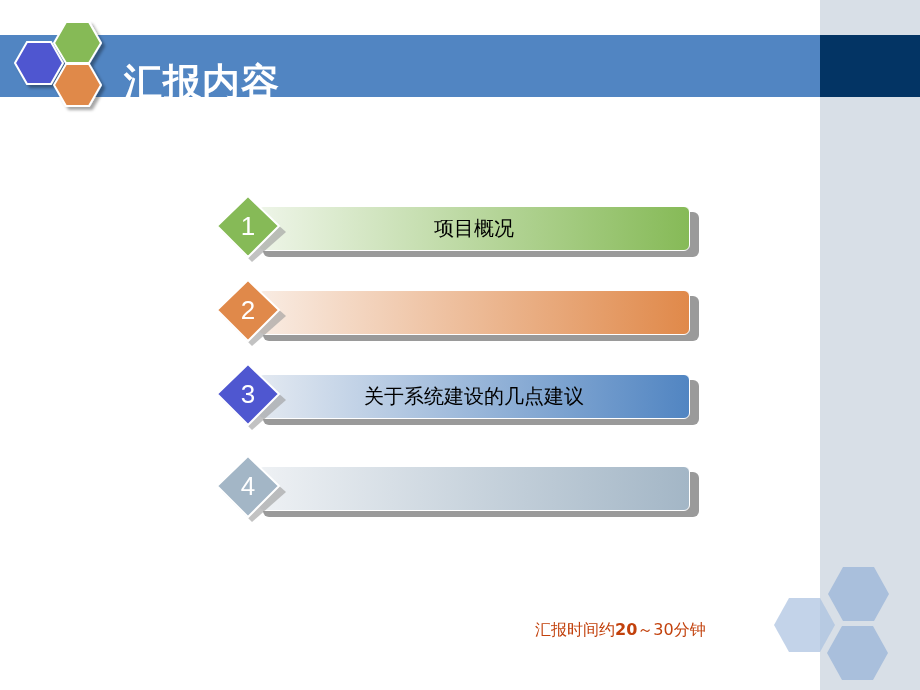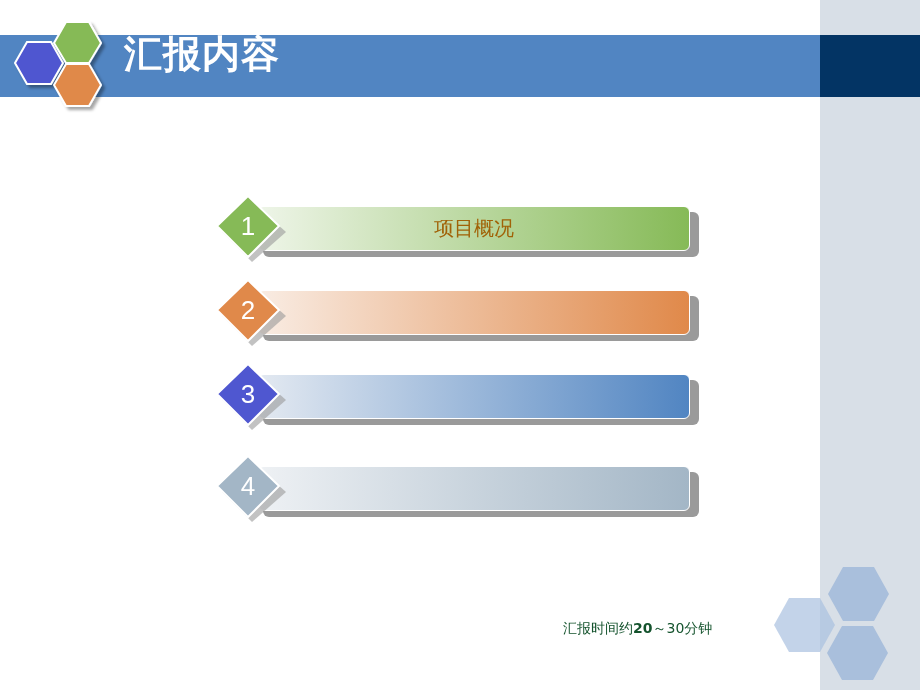--- a/index.html
+++ b/index.html
@@ -1,28 +1,28 @@
 <!DOCTYPE html>
 <html><head>
 <meta charset="utf-8">
 <style>
   html, body { margin:0; padding:0; }
   body { width:920px; height:690px; position:relative; overflow:hidden; background:#ffffff; font-family:"DejaVu Sans", "Liberation Sans", sans-serif; }
   .right-panel { position:absolute; left:820px; top:0; width:100px; height:690px; background:#d8dfe7; }
   .banner { position:absolute; left:0; top:35px; width:820px; height:62px; background:#5185c2; }
   .banner-dark { position:absolute; left:820px; top:35px; width:100px; height:62px; background:#033464; }
-  .title { position:absolute; left:124px; top:28px; font-size:38px; font-weight:bold; color:#ffffff; letter-spacing:1px; line-height:52px; }
+  .title { position:absolute; left:124px; top:56px; font-size:38px; font-weight:bold; color:#ffffff; letter-spacing:1px; line-height:52px; }
   .logo { position:absolute; left:0; top:0; }
   .item { position:absolute; left:210px; width:500px; height:72px; }
   .bar-shadow { position:absolute; left:53px; top:16px; width:436px; height:45px; background:#9a9a9a; border-radius:6px; }
   .bar { position:absolute; left:48px; top:10px; width:432px; height:45px; border-radius:6px; border:1px solid #ffffff; box-sizing:border-box; }
-  .bar-label { position:absolute; left:48px; top:10px; width:432px; height:45px; text-align:center; line-height:45px; font-size:20px; color:#a16207; }
+  .bar-label { position:absolute; left:48px; top:10px; width:432px; height:45px; text-align:center; line-height:45px; font-size:20px; color:#000000; }
   .diamond { position:absolute; left:0; top:0; }
   .num { position:absolute; left:16px; top:8px; width:44px; height:44px; line-height:44px; text-align:center; color:#ffffff; font-family:"Liberation Sans", sans-serif; font-size:26px; }
-  .note { position:absolute; left:563px; top:620px; font-size:14px; color:#14532d; }
+  .note { position:absolute; left:535px; top:620px; font-size:16px; color:#c2410c; }
   .note b { font-weight:bold; }
   .deco { position:absolute; left:0; top:0; }
 </style>
 </head>
 <body>
 
 <div class="right-panel"></div>
 <div class="banner"></div>
 <div class="banner-dark"></div>
 
@@ -56,20 +56,21 @@
   <svg class="diamond" width="90" height="72">
     <polygon points="12,36 42,66 76,36 42,6" fill="#9a9a9a" opacity="0.6"></polygon>
     <polygon points="7,30 38,0 69,30 38,61" fill="#e0894a" stroke="#ffffff" stroke-width="2"></polygon>
   </svg>
   <div class="num">2</div>
 </div>
 
 <div class="item" style="top:364px;">
   <div class="bar-shadow"></div>
   <div class="bar" style="background:linear-gradient(to right,#e3e9f1,#5185c2);"></div>
+  <div class="bar-label">关于系统建设的几点建议</div>
   <svg class="diamond" width="90" height="72">
     <polygon points="12,36 42,66 76,36 42,6" fill="#9a9a9a" opacity="0.6"></polygon>
     <polygon points="7,30 38,0 69,30 38,61" fill="#4f57d0" stroke="#ffffff" stroke-width="2"></polygon>
   </svg>
   <div class="num">3</div>
 </div>
 
 <div class="item" style="top:456px;">
   <div class="bar-shadow"></div>
   <div class="bar" style="background:linear-gradient(to right,#eef1f4,#a3b6c6);"></div>

